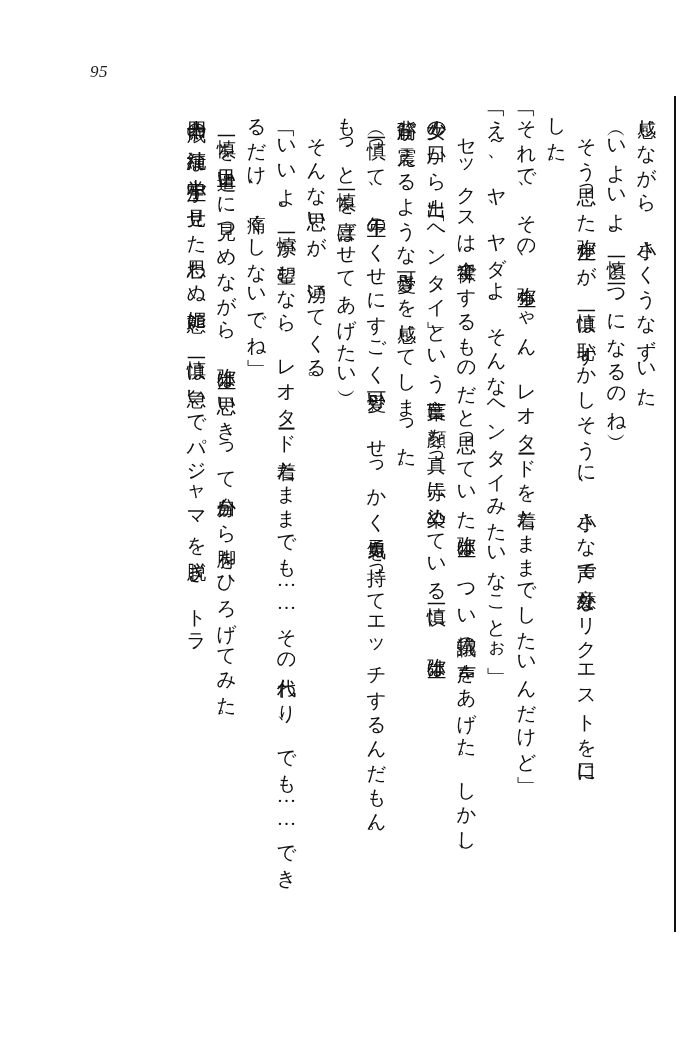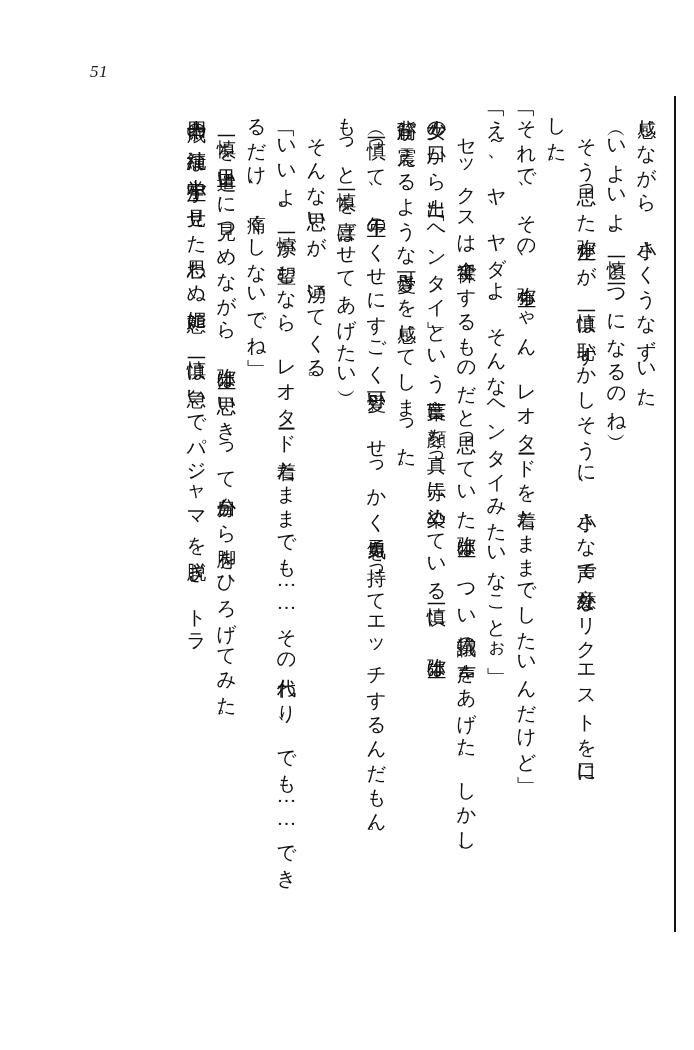--- a/index.html
+++ b/index.html
@@ -76,21 +76,21 @@
 
   
   .col.indent-1 { padding-top: 20px; }
 
 </style>
 </head>
 <body>
 
 <div id="page">
 
-  <div id="page-number">51</div>
+  <div id="page-number">95</div>
 
   <div id="gutter-rule"></div>
 
   <div id="text-block">
     <div class="col">感じながら、小さくうなずいた。</div>
     <div class="col indent-1">（いよいよ、慎一と一つになるのね）</div>
     <div class="col indent-1">そう思った弥生だが、慎一は恥ずかしそうに、小さな声で意外なリクエストを口に</div>
     <div class="col">した。</div>
     <div class="col">「それで、その、弥生ちゃん、レオタードを着たままでしたいんだけど」</div>
     <div class="col">「え～、ヤ、ヤダよ。そんなヘンタイみたいなことぉ」</div>

